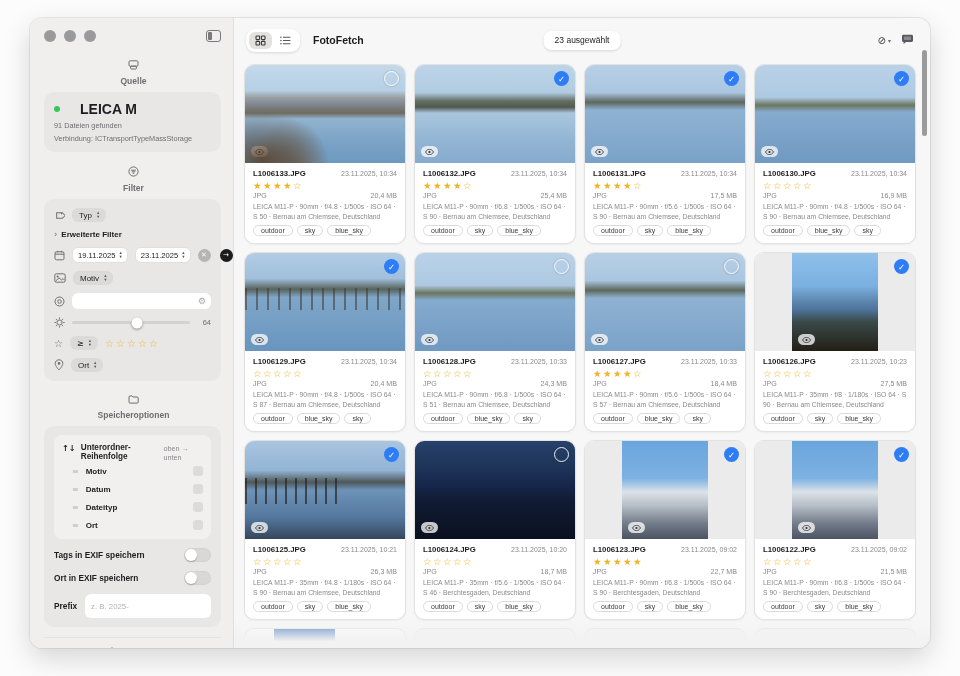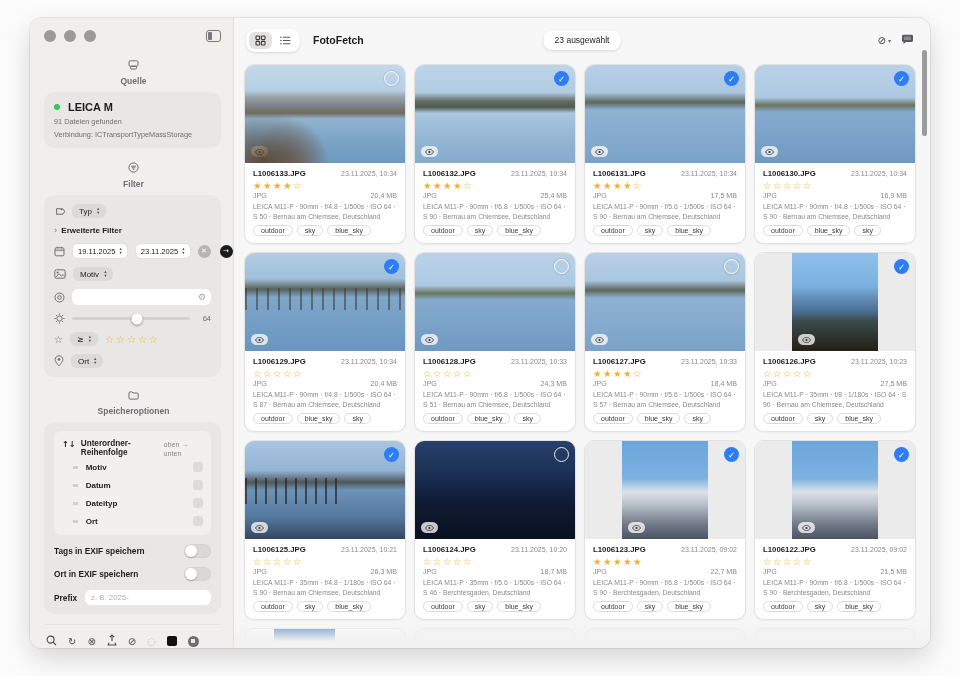--- a/index.html
+++ b/index.html
@@ -15,21 +15,21 @@
   .titlebar-row { display:flex; align-items:center; justify-content:space-between; margin-bottom:14px; }
   .lights { display:flex; gap:8px; }
   .light { width:12px; height:12px; border-radius:50%; background:#9a9a9c; }
   .icon-btn { color:#7a7a7e; display:flex; align-items:center; }
 
   .section-head { display:flex; align-items:center; gap:6px; color:#6e6e73; font-size:8.5px; font-weight:600; margin:4px 0 6px 2px;flex-direction:column; }
   .section-head svg { flex-shrink:0; }
 
   .panel { background:#e8e7e6; border-radius:10px; padding:9px 10px; margin-bottom:10px; }
 
-  .source-name { font-size:11px; font-weight:700; color:#1d1d1f; display:flex; align-items:center; gap:8px; }
+  .source-name { font-size:14px; font-weight:700; color:#1d1d1f; display:flex; align-items:center; gap:20px; }
   .dot-green { width:6px; height:6px; border-radius:50%; background:#34c759; }
   .source-sub { font-size:7.3px; color:#6e6e73; margin-top:4px; }
 
   .filter-panel { display:flex; flex-direction:column; gap:8px; }
   .f-row { display:flex; align-items:center; gap:7px; font-size:8px; color:#3a3a3c; }
   .f-row svg { flex-shrink:0; }
   .pill-select { background:#dbdad9; border-radius:6px; padding:2.5px 7px; font-size:8px; color:#1d1d1f; display:flex; align-items:flex-start; gap:5px; }
   .stepper { display:flex; flex-direction:column; font-size:4.6px; line-height:4px; color:#555; }
   .disclosure { font-size:8px; color:#1d1d1f; font-weight:600; display:flex; gap:4px; align-items:center; }
   .disclosure .chev { color:#8a8a8e; font-size:8px; }
@@ -53,21 +53,21 @@
   .order-row { display:flex; align-items:center; gap:7px; font-size:8px; color:#1d1d1f; padding:4px 0 4px 10px; }
   .order-row .handle { color:#b3b2b1; font-size:8px; }
   .order-row .lbl { flex:1; font-weight:600; }
   .order-chip { width:10px; height:10px; border-radius:3px; background:#dcdbda; }
 
   .exif-row { display:flex; justify-content:space-between; align-items:center; font-size:8.3px; font-weight:600; color:#1d1d1f; margin-top:9px; }
   .toggle { width:27px; height:14px; border-radius:999px; background:#d9d8d7; position:relative; box-shadow:inset 0 0 2px rgba(0,0,0,.08); flex-shrink:0; }
   .toggle .knob { position:absolute; left:1px; top:1px; width:12px; height:12px; border-radius:50%; background:#fff; box-shadow:0 1px 1.5px rgba(0,0,0,.25); }
   .prefix-row { display:flex; align-items:center; gap:8px; margin-top:9px; }
   .prefix-row label { font-size:8.3px; font-weight:600; color:#1d1d1f; }
-  .prefix-row input { flex:1; border:none; border-radius:6px; background:#fff; height:15px; padding:0 6px; font-size:7.8px; outline:none; min-width:0; }
+  .prefix-row input { flex:1; border:none; border-radius:6px; background:#fff; height:24px; padding:0 6px; font-size:7.8px; outline:none; min-width:0; }
   .prefix-row input::placeholder { color:#b3b2b1; }
 
   .sidebar-footer { margin-top:auto; }
   .tool-row { display:flex; align-items:center; gap:11px; color:#48484a; padding:9px 2px 9px; border-top:1px solid #e4e3e2; font-size:10px; }
   .tool-row .sq { width:10px; height:10px; background:#111; border-radius:2px; }
   .tool-row .stopc { width:11px; height:11px; border-radius:50%; background:#6e6e70; display:flex; align-items:center; justify-content:center; }
   .tool-row .stopc i { width:4px; height:4px; background:#e8e8e8; display:block; }
   .progress-row { display:flex; align-items:center; gap:7px; padding:0 2px 2px; }
   .pbar { flex:1; height:4px; border-radius:2px; background:#dddcdb; overflow:hidden; }
   .pfill { height:100%; background:#a8a7a6; border-radius:2px; }

